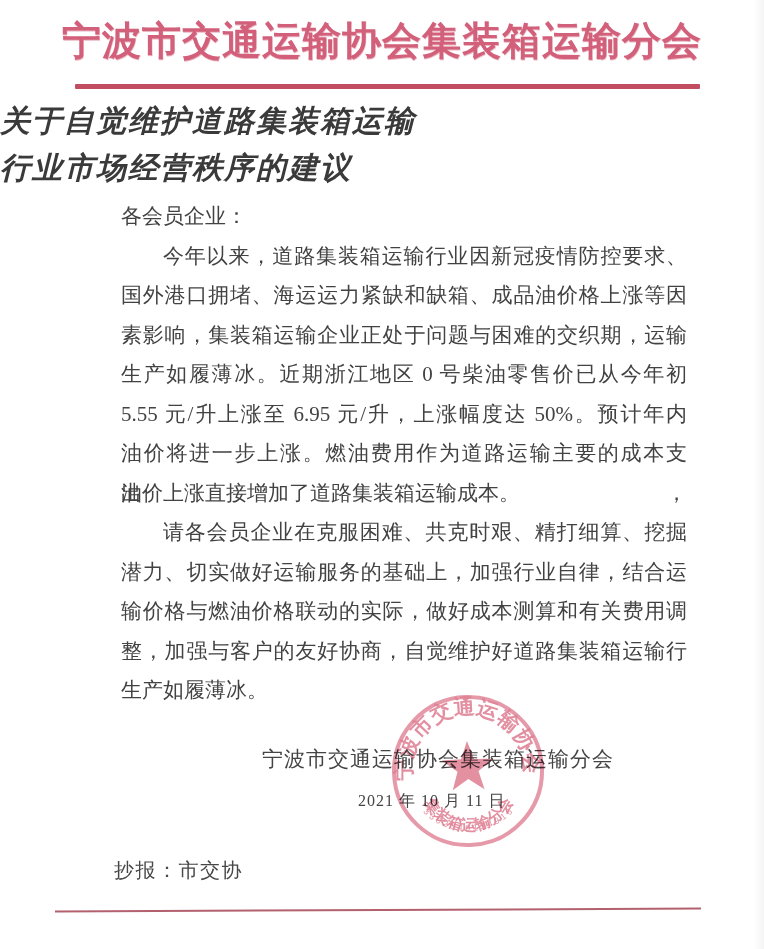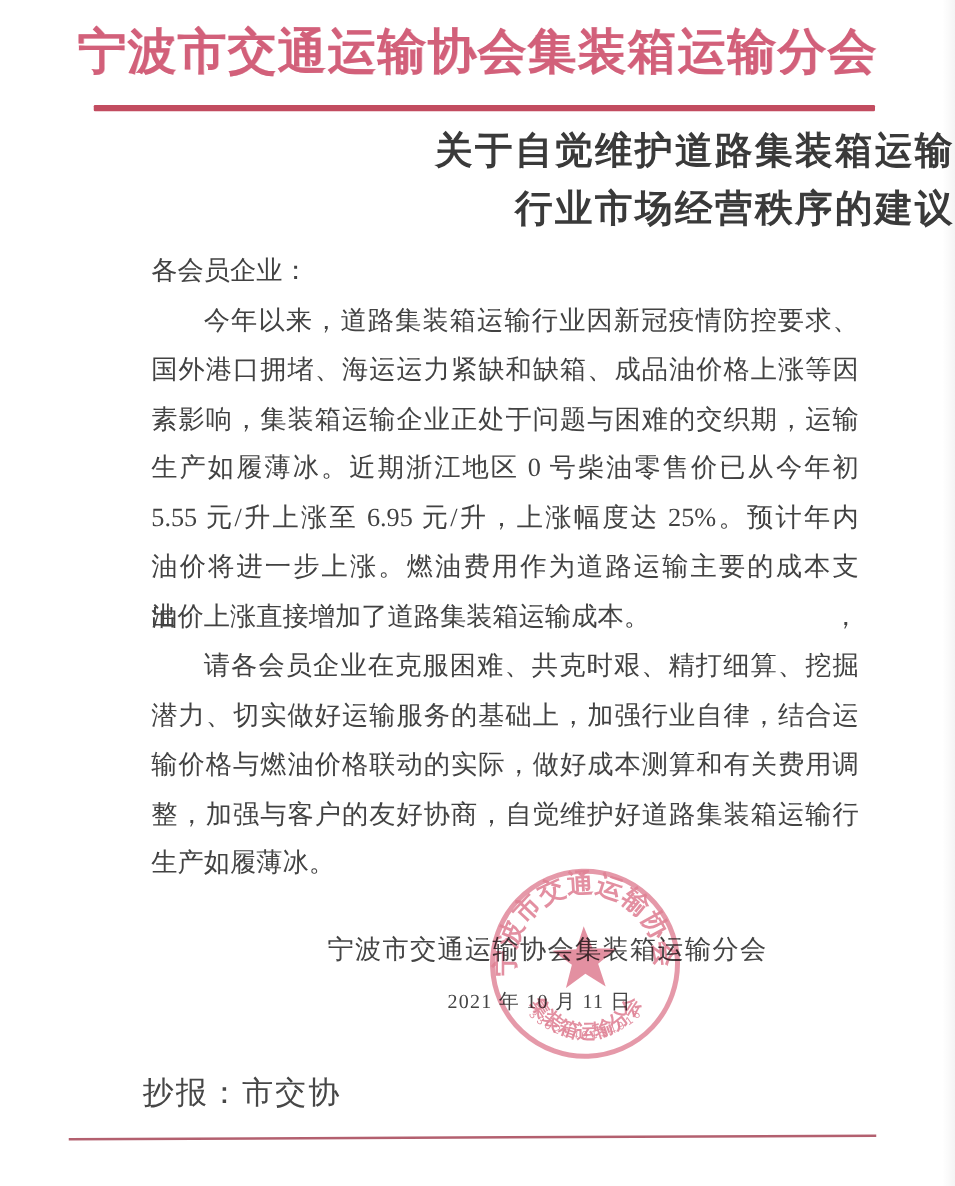--- a/index.html
+++ b/index.html
@@ -25,23 +25,24 @@
     font-size:39px;font-weight:700;letter-spacing:1px;
     color:var(--letterhead-red);
     text-shadow:0.6px 0.6px 0 rgba(210,96,122,0.45);
     white-space:nowrap;
   }
   .rule{
     position:absolute;top:84px;left:75px;width:625px;height:5px;
     background:var(--rule-red);border-radius:1px;
   }
   .title{
-    position:absolute;top:97px;left:0;right:0;text-align:right;
+    position:absolute;top:97px;left:0;right:0;text-align:left;
     font-size:30px;line-height:47px;font-weight:700;letter-spacing:2px;
     color:#3a3a3a;
+    font-style:italic;
   }
   .body-block{
     position:absolute;top:197px;left:100px;width:566px;
     font-size:21px;color:#424242;margin-left:21px;
   }
   .line{height:39.5px;line-height:39.5px;overflow:visible;white-space:nowrap;}
   .line.full{white-space:normal;text-align:justify;text-align-last:justify;}
   .line.indent{text-indent:2em;}
   .signature{
     position:absolute;top:745px;left:0;width:614px;text-align:right;
@@ -50,21 +51,21 @@
   .date{
     position:absolute;top:791px;left:358px;
     font-size:16px;letter-spacing:1px;color:#444444;white-space:nowrap;
   }
   .seal{
     position:absolute;left:368px;top:671px;width:200px;height:200px;
     mix-blend-mode:multiply;transform:rotate(-2deg);opacity:0.88;
   }
   .copyto{
     position:absolute;top:857px;left:114px;
-    font-size:25px;letter-spacing:1.5px;color:#474747;white-space:nowrap;
+    font-size:20px;letter-spacing:1.5px;color:#474747;white-space:nowrap;
   }
   .bottom-rule{
     position:absolute;top:909px;left:55px;width:646px;height:2px;
     background:var(--bottom-rule);transform:rotate(-0.25deg);
   }
 </style>
 </head>
 <body>
 
 <div class="page">
@@ -77,21 +78,21 @@
     <div>关于自觉维护道路集装箱运输</div>
     <div>行业市场经营秩序的建议</div>
   </div>
 
   <div class="body-block">
     <div class="line">各会员企业：</div>
     <div class="line indent full">今年以来，道路集装箱运输行业因新冠疫情防控要求、</div>
     <div class="line full">国外港口拥堵、海运运力紧缺和缺箱、成品油价格上涨等因</div>
     <div class="line full">素影响，集装箱运输企业正处于问题与困难的交织期，运输</div>
     <div class="line full">生产如履薄冰。近期浙江地区 0 号柴油零售价已从今年初</div>
-    <div class="line full">5.55 元/升上涨至 6.95 元/升，上涨幅度达 25%。预计年内</div>
+    <div class="line full">5.55 元/升上涨至 6.95 元/升，上涨幅度达 50%。预计年内</div>
     <div class="line full">油价将进一步上涨。燃油费用作为道路运输主要的成本支出，</div>
     <div class="line">油价上涨直接增加了道路集装箱运输成本。</div>
     <div class="line indent full">请各会员企业在克服困难、共克时艰、精打细算、挖掘</div>
     <div class="line full">潜力、切实做好运输服务的基础上，加强行业自律，结合运</div>
     <div class="line full">输价格与燃油价格联动的实际，做好成本测算和有关费用调</div>
     <div class="line full">整，加强与客户的友好协商，自觉维护好道路集装箱运输行</div>
     <div class="line">生产如履薄冰。</div>
   </div>
 
   <div class="signature">宁波市交通运输协会集装箱运输分会</div>

